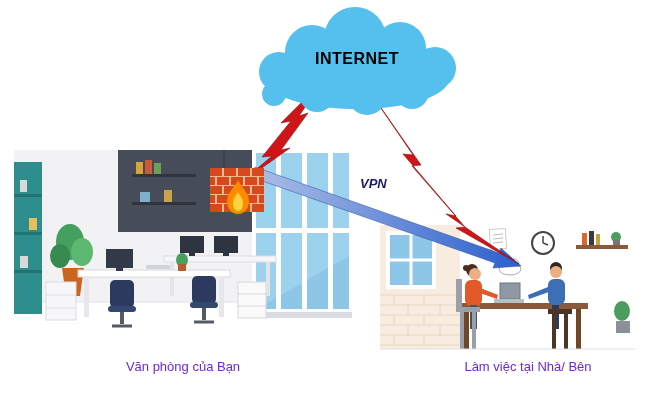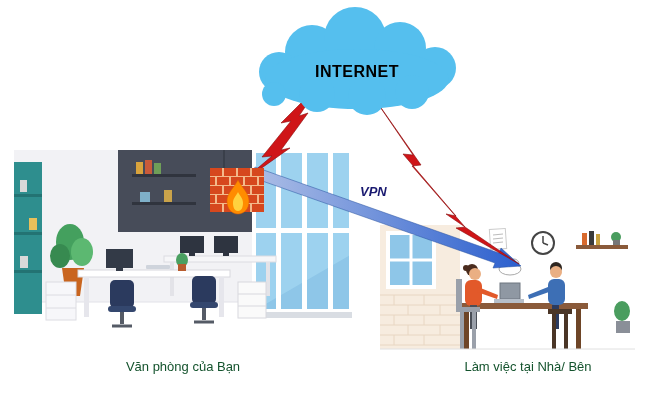--- a/index.html
+++ b/index.html
@@ -1,23 +1,23 @@
 <!DOCTYPE html>
 <html><head>
 <meta charset="utf-8">
 <style>
   html,body{margin:0;padding:0;}
   body{font-family:"Liberation Sans", sans-serif; background:#ffffff;}
   .canvas{position:relative;width:664px;height:404px;background:#ffffff;overflow:hidden;}
   .abs{position:absolute;}
   .internet-label{left:297px;top:50px;width:120px;text-align:center;
-    font-size:16px;font-weight:bold;color:#000;letter-spacing:.5px;z-index:6;margin-top:13px;}
-  .vpn-label{left:360px;top:184px;font-size:13px;font-weight:bold;font-style:italic;
+    font-size:16px;font-weight:bold;color:#000;letter-spacing:.5px;z-index:6;}
+  .vpn-label{left:360px;top:176px;font-size:13px;font-weight:bold;font-style:italic;
     color:#191970;z-index:6;}
-  .caption{font-size:13px;color:#14532d;text-align:center;line-height:18px;z-index:6;}
+  .caption{font-size:13px;color:#6d28d9;text-align:center;line-height:18px;z-index:6;}
   .caption-left{left:14px;top:358px;width:338px;}
   .caption-right{left:392px;top:358px;width:272px;}
   .z1{z-index:1}.z2{z-index:2}.z3{z-index:3}.z4{z-index:4}
   svg{display:block;}
 </style>
 </head>
 <body>
 
 <div class="canvas">
 

